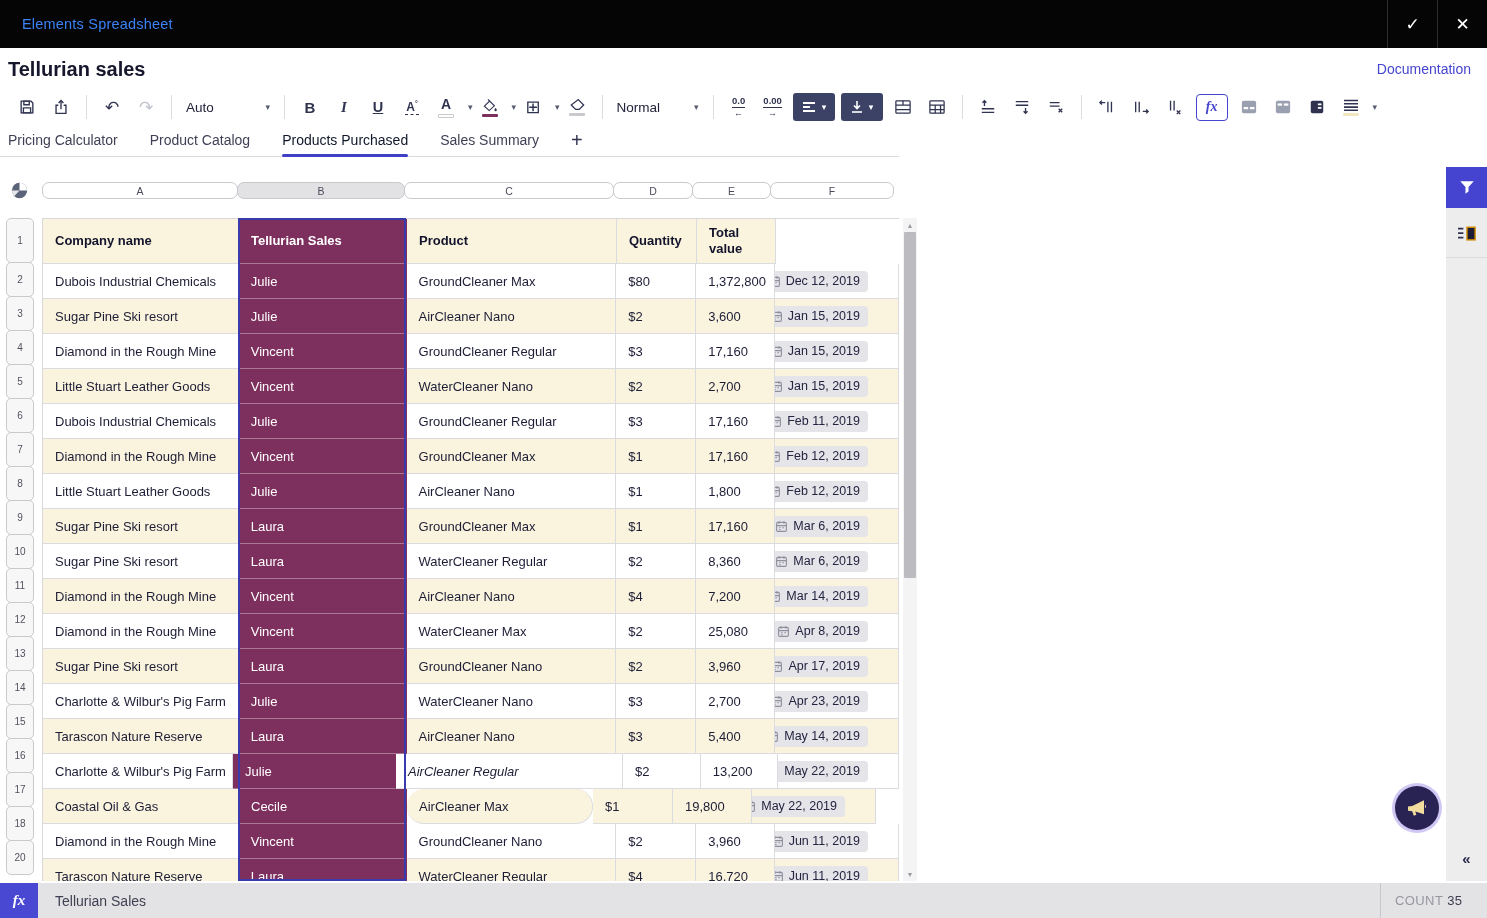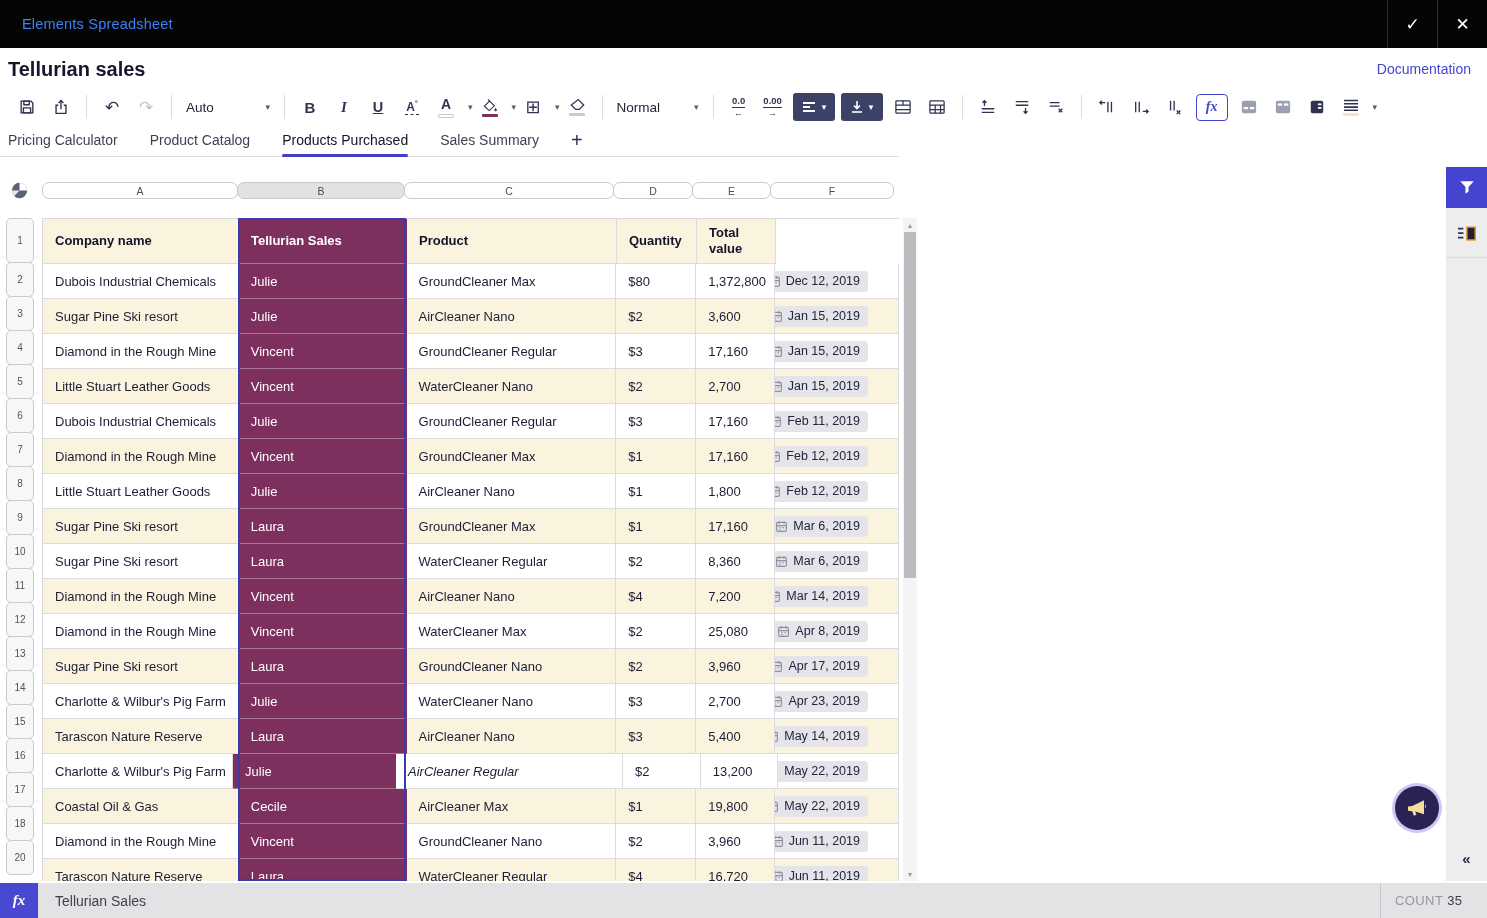--- a/index.html
+++ b/index.html
@@ -592,21 +592,21 @@
               <path d="M5 1.5v3M11 1.5v3M2 7h12"></path>
               <path d="M5 9.5h2M9 9.5h2M5 12h2" stroke-width="1.2"></path>
             </svg>
             <span>May 22, 2019</span>
           </div>
         </div>
       </div>
       <div class="row odd">
         <div class="cell col0" style="width: 196px;">Coastal Oil &amp; Gas</div>
         <div class="cell col1" style="width: 168px;">Cecile</div>
-        <div class="cell col2" style="width: 210px;">AirCleaner Max</div>
+        <div class="cell col2" style="width: 186px; border-radius: 17px;">AirCleaner Max</div>
         <div class="cell col3" style="width: 80px;">$1</div>
         <div class="cell col4" style="width: 79px;">19,800</div>
         <div class="cell col5 datec" style="width: 124px;">
           <div class="pill">
             <svg width="13" height="13" viewBox="0 0 16 16" fill="none" stroke="#8f8f9e" stroke-width="1.4">
               <rect x="2" y="3" width="12" height="11" rx="1.5"></rect>
               <path d="M5 1.5v3M11 1.5v3M2 7h12"></path>
               <path d="M5 9.5h2M9 9.5h2M5 12h2" stroke-width="1.2"></path>
             </svg>
             <span>May 22, 2019</span>

